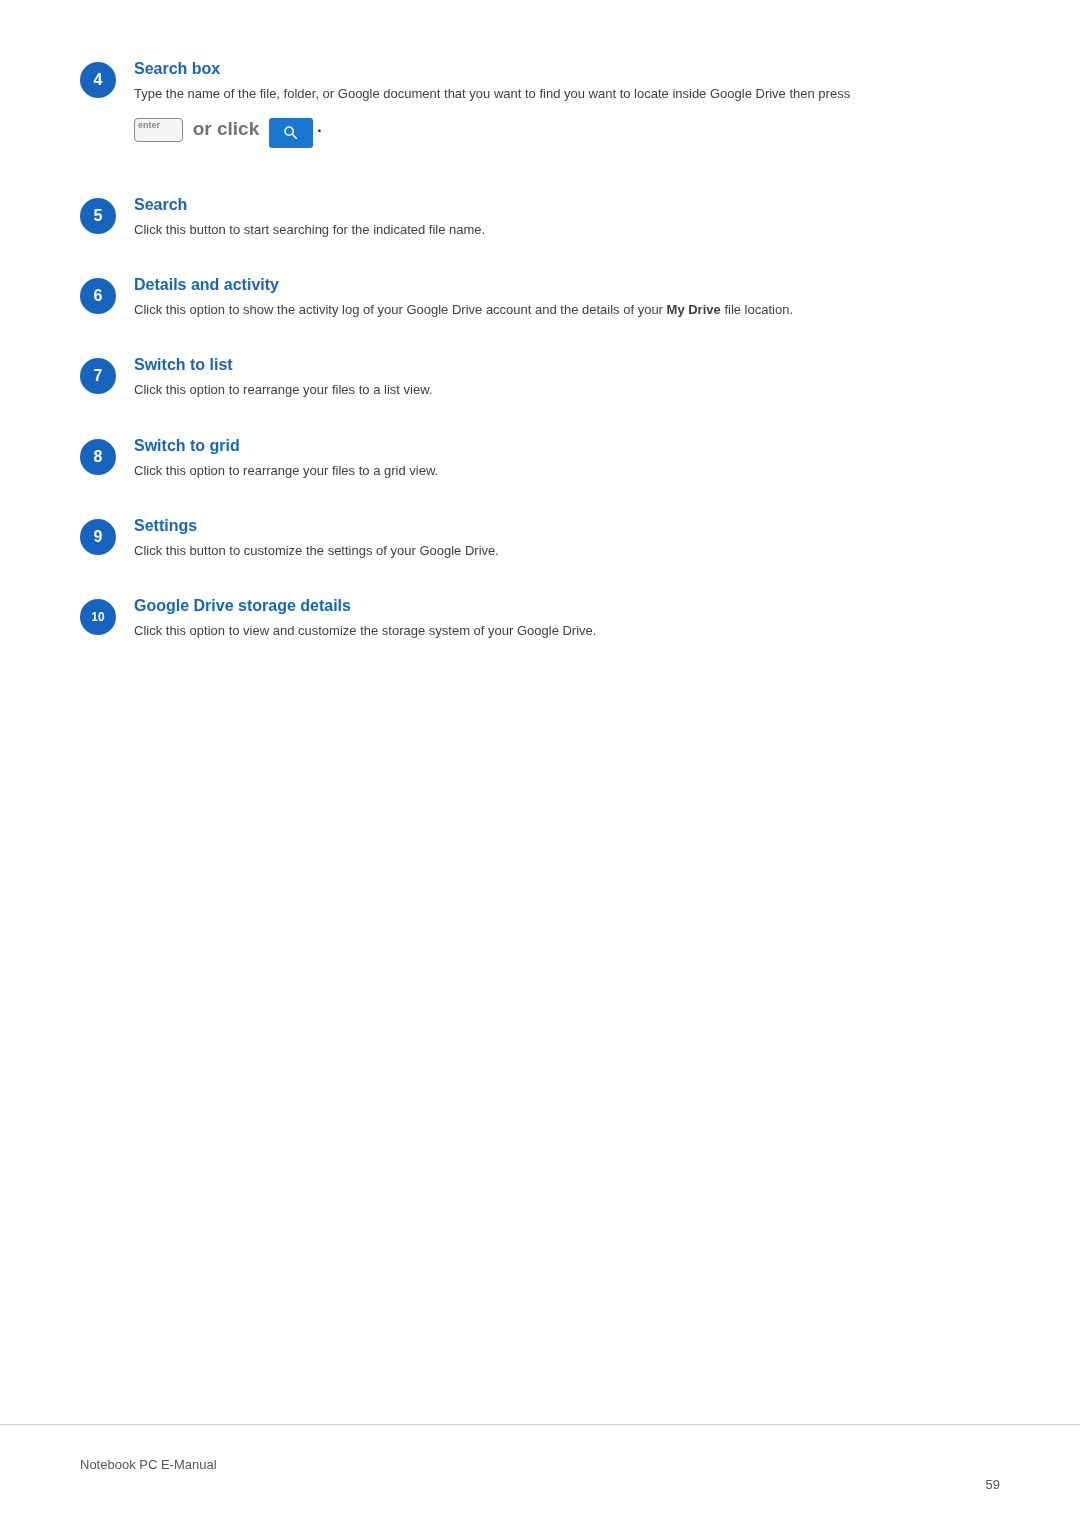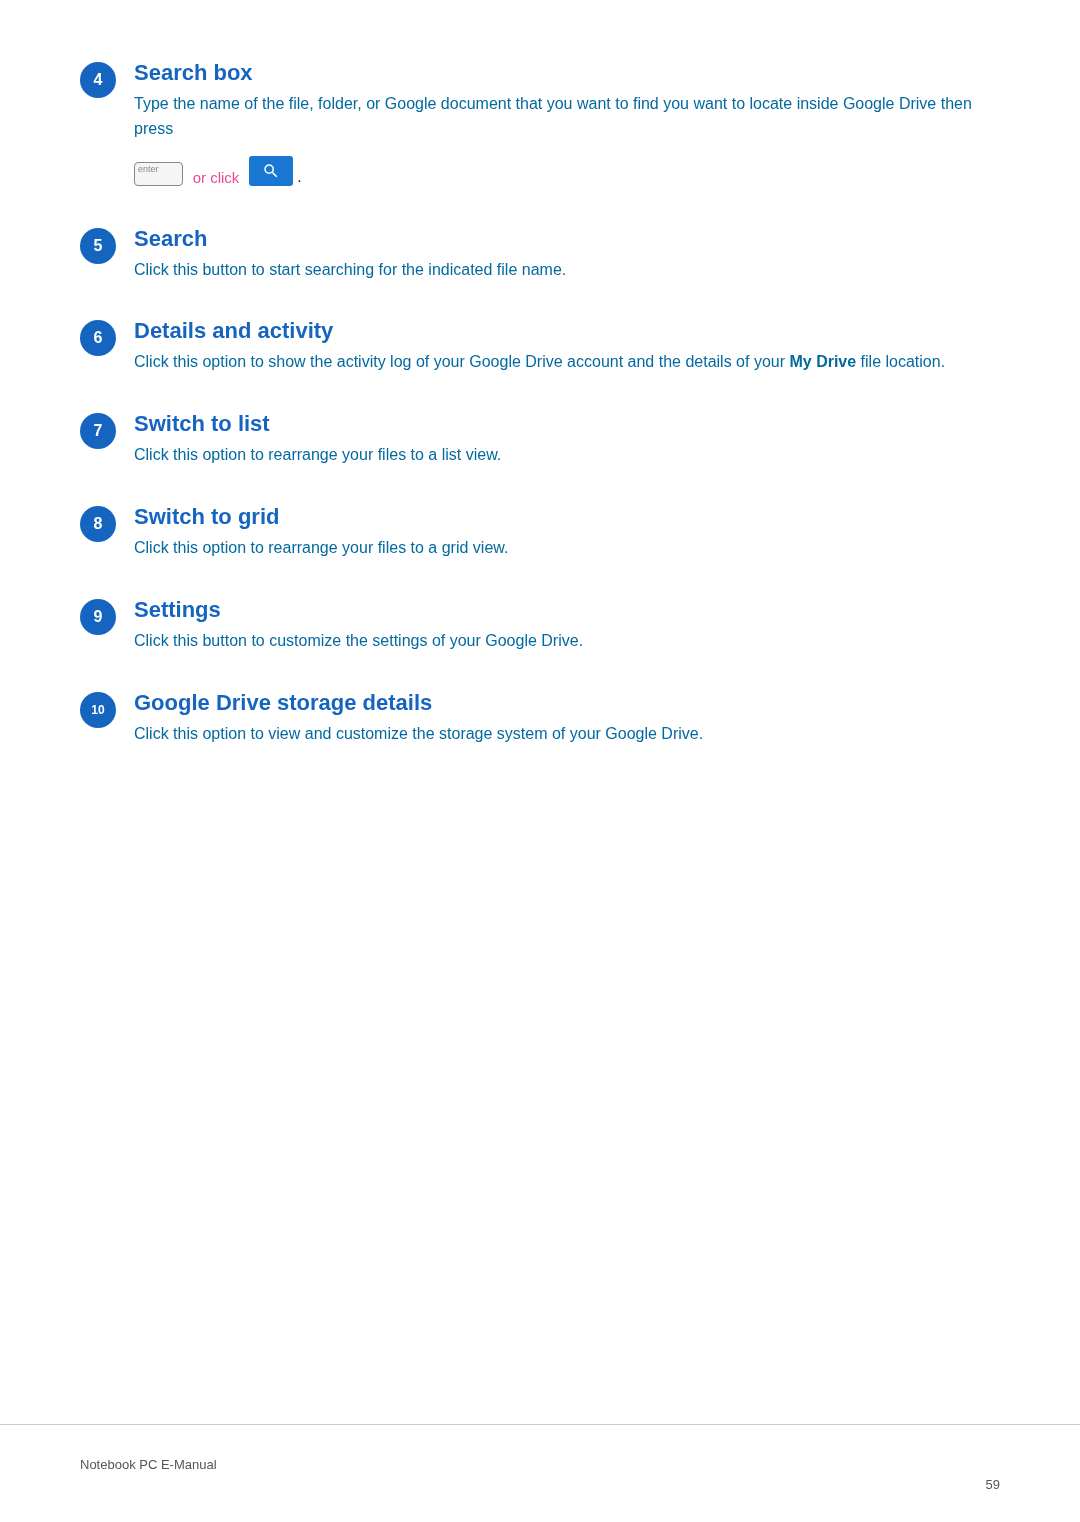--- a/index.html
+++ b/index.html
@@ -38,42 +38,43 @@
       flex-shrink: 0;
       margin-top: 2px;
     }
 
     .section-body {
       margin-left: 18px;
       flex: 1;
     }
 
     .section-title {
-      font-size: 22px;
+      font-size: 16px;
       font-weight: bold;
       color: #1565c0;
       margin-bottom: 6px;
     }
 
     .section-desc {
-      font-size: 16px;
-      color: #0369a1;
+      font-size: 13px;
+      color: #404040;
       line-height: 1.55;
     }
 
     .section-desc strong {
       font-weight: bold;
       text-align: right;
     }
 
     .enter-row {
       display: flex;
-      align-items: flex-end;
+      align-items: flex-start;
       margin-top: 14px;
-      margin-bottom: 4px;
+      margin-bottom: 12px;
+      font-weight: bold;
     }
 
     .enter-key {
       border: 1.5px solid #888;
       border-radius: 4px;
       padding: 4px 10px;
       font-size: 12px;
       color: #444;
       background: #f5f5f5;
       position: relative;
@@ -81,22 +82,22 @@
 
     .enter-label {
       position: absolute;
       top: 1px;
       left: 3px;
       font-size: 9px;
       color: #888;
     }
 
     .or-click {
-      font-size: 15px;
-      color: #ec4899;
+      font-size: 19px;
+      color: #737373;
       margin: 0 10px;
     }
 
     .search-btn {
       background: #1976d2;
       border: none;
       border-radius: 3px;
       width: 44px;
       height: 30px;
       display: flex;

